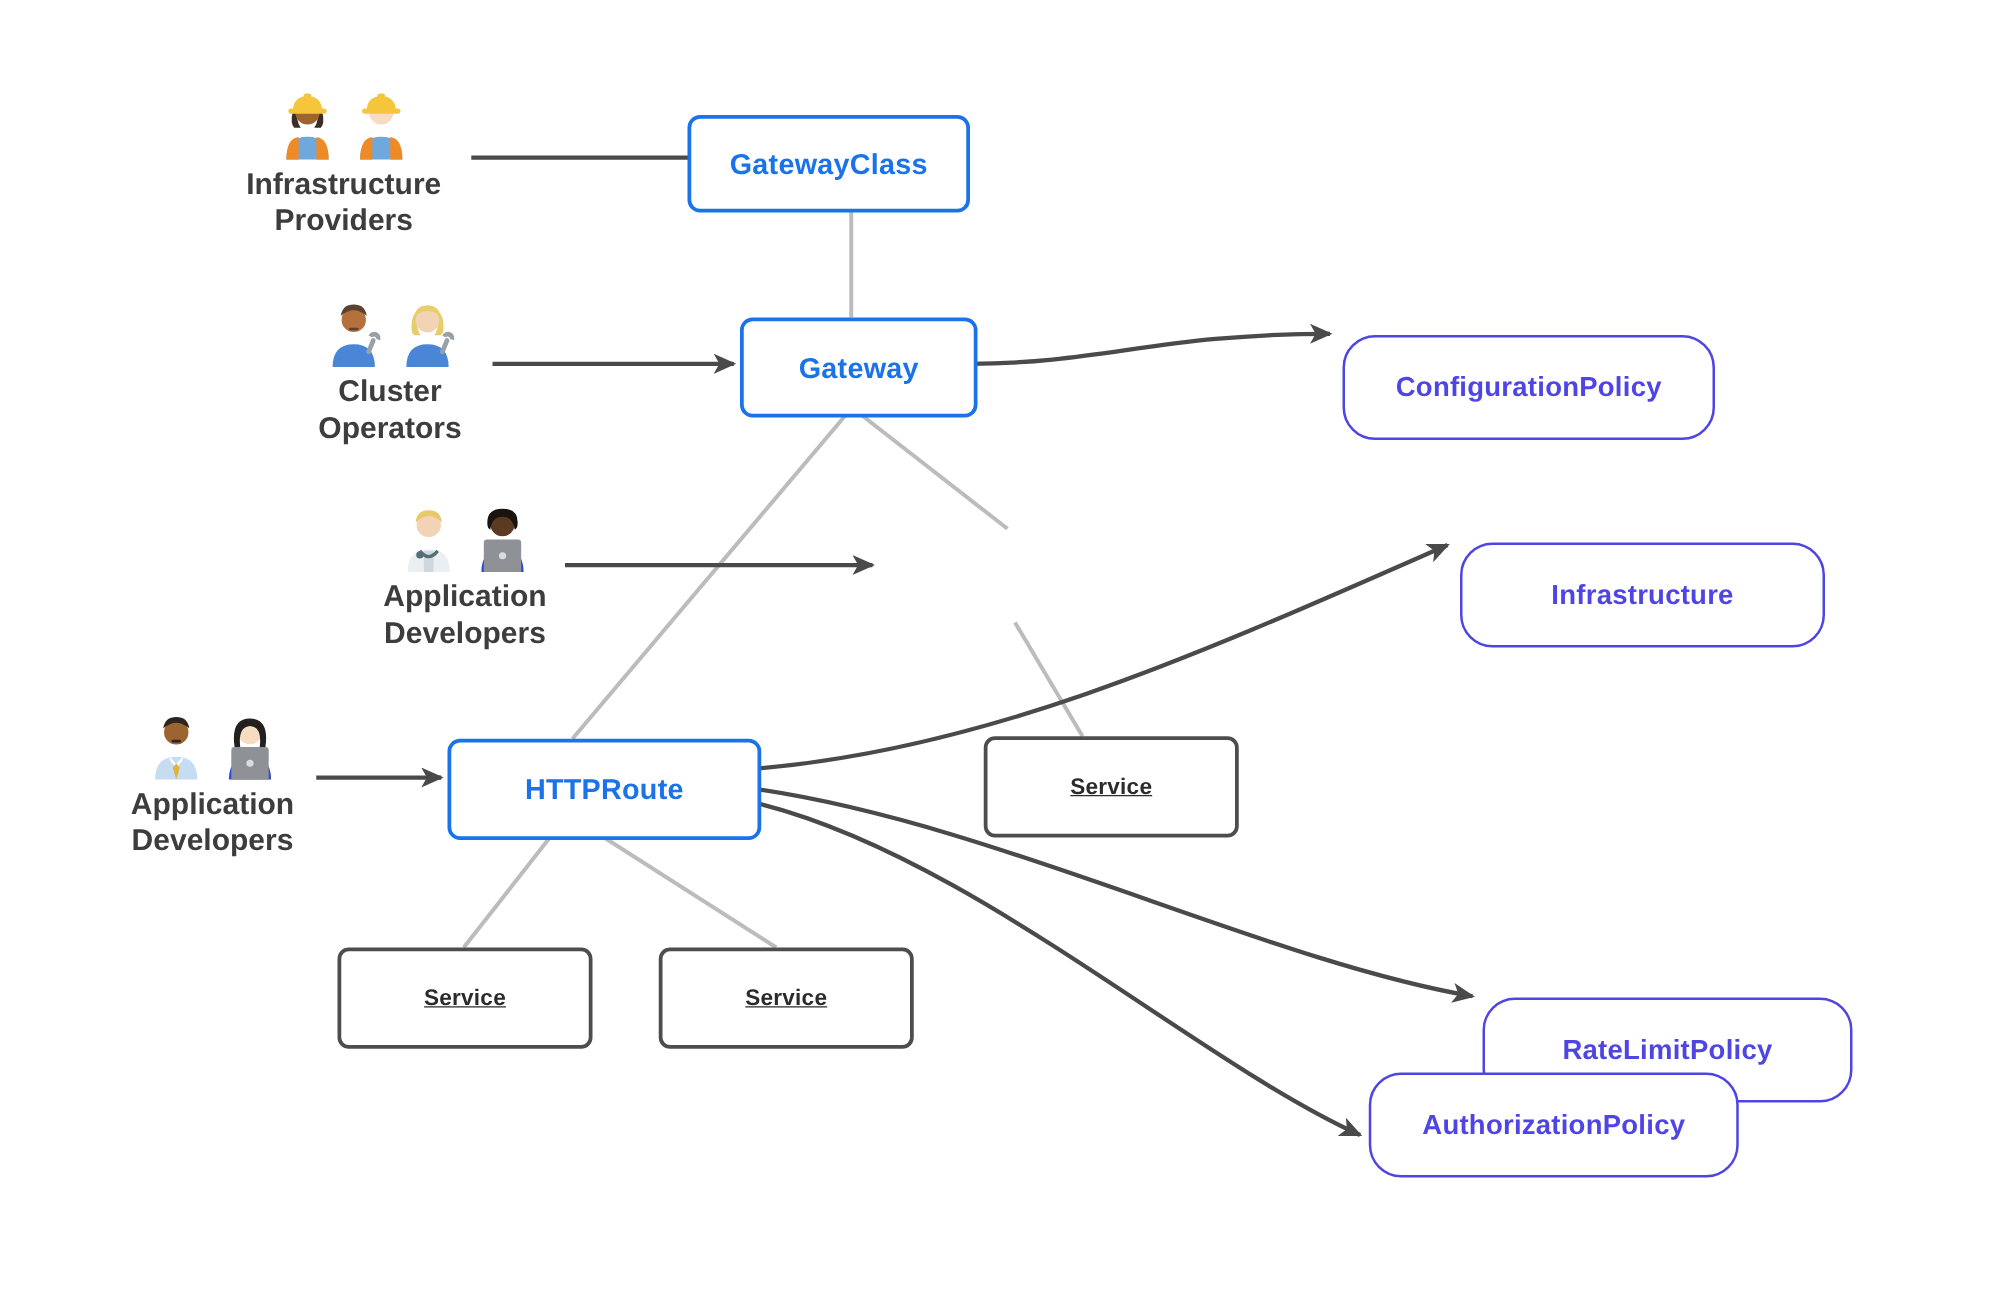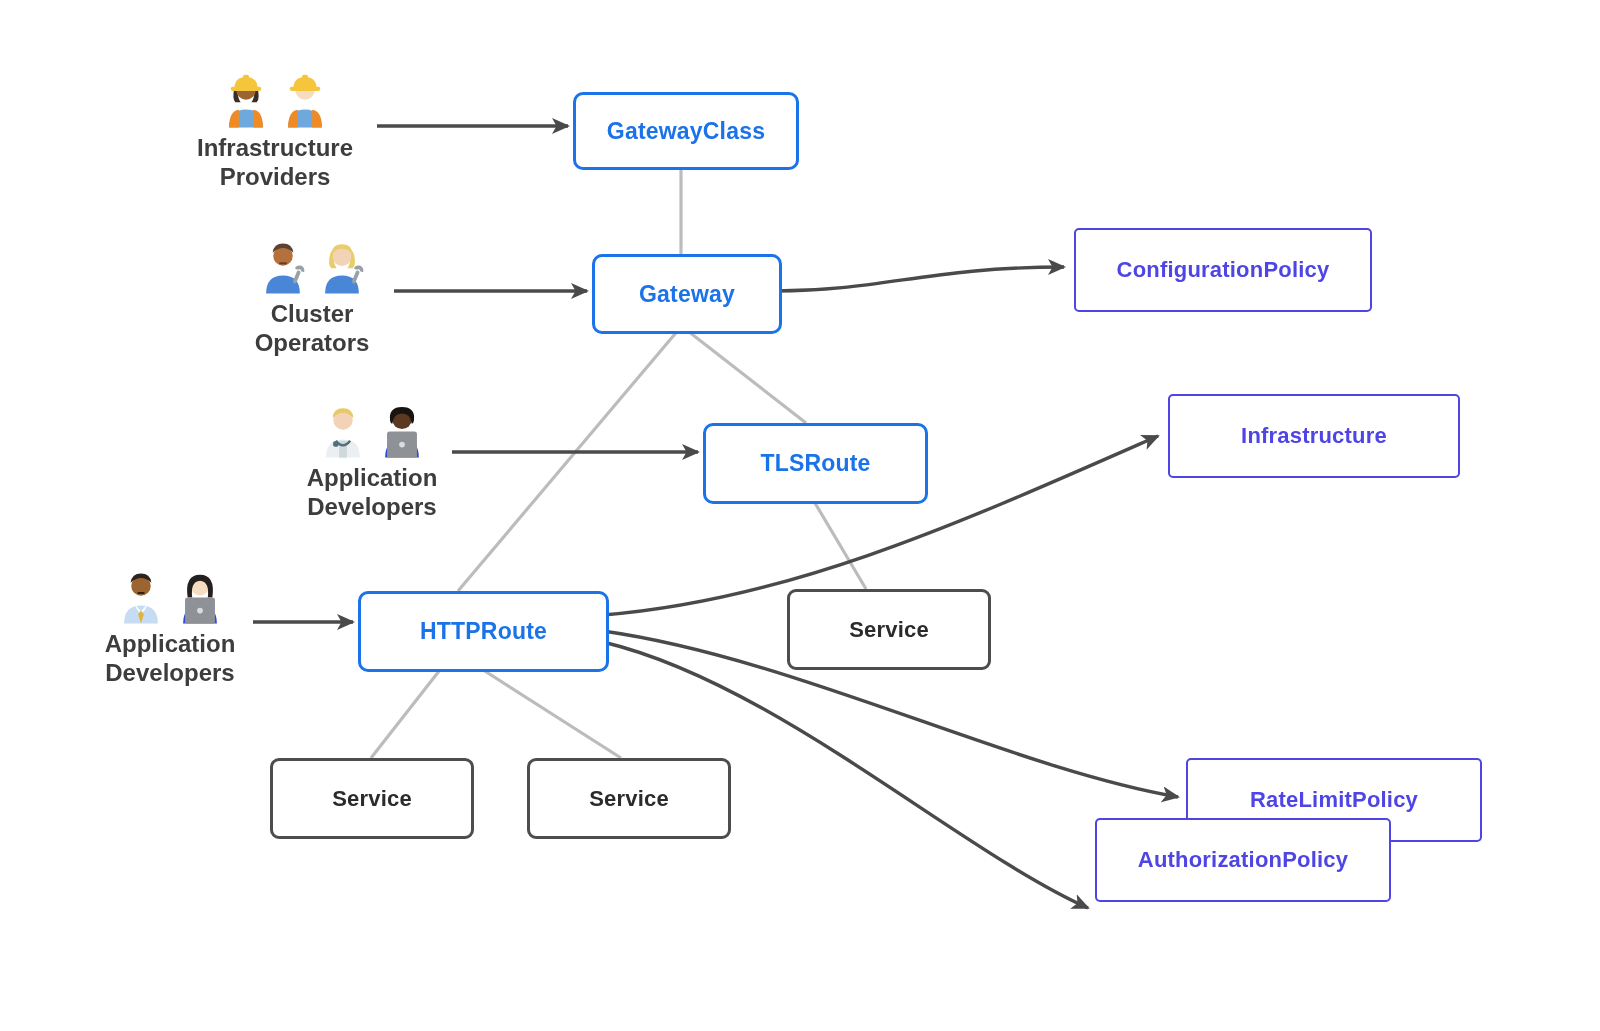--- a/index.html
+++ b/index.html
@@ -5,22 +5,22 @@
   html,body{margin:0;padding:0;background:#ffffff;}
   body{font-family:"Liberation Sans","DejaVu Sans",sans-serif;}
   #stage{position:relative;width:1600px;height:1031px;background:#fff;overflow:hidden;}
   #wires{position:absolute;left:0;top:0;width:1600px;height:1031px;}
   .edge-gray{stroke:var(--connector-gray);stroke-width:3.2;fill:none;}
   .edge-dark{stroke:var(--arrow-dark);stroke-width:3.4;fill:none;}
   .arrowhead{fill:var(--arrow-dark);}
   .node{position:absolute;display:flex;align-items:center;justify-content:center;
         background:#fff;border-radius:10px;font-weight:bold;letter-spacing:.2px;}
   .node.blue{border:3px solid var(--resource-blue);color:var(--resource-blue);font-size:23px;}
-  .node.gray{border:3px solid var(--service-border);color:var(--service-text);font-size:22px;border-radius:9px;}
-  .node.purple{border:2.5px solid var(--policy-purple);color:var(--policy-purple);font-size:22px;border-radius:5px;}
+  .node.gray{border:3px solid var(--service-border);color:var(--service-text);font-size:18px;border-radius:9px;text-decoration:underline;}
+  .node.purple{border:2.5px solid var(--policy-purple);color:var(--policy-purple);font-size:22px;border-radius:26px;margin-top:40px;}
   .persona{position:absolute;width:200px;display:flex;flex-direction:column;align-items:center;}
   .persona .icons{display:flex;gap:7px;height:58px;}
   .picon{width:52px;height:58px;display:block;}
   .persona .plabel{margin-top:5px;text-align:center;font-size:24px;line-height:29px;
                    font-weight:600;color:var(--label-text);}
   .plabel span{display:block;}
 </style>
 </head>
 <body>
 
@@ -44,28 +44,25 @@
     <path class="edge-dark" marker-end="url(#ah)" d="M 394 291 L 587 291"></path>
     <path class="edge-dark" marker-end="url(#ah)" d="M 452 452 L 698 452"></path>
     <path class="edge-dark" marker-end="url(#ah)" d="M 253 622 L 353 622"></path>
 
     <path class="edge-dark" marker-end="url(#ah)" d="M 776 291 C 880 291, 930 267, 1064 267"></path>
     <path class="edge-dark" marker-end="url(#ah)" d="M 603 615 C 790 600, 960 523, 1158 436"></path>
     <path class="edge-dark" marker-end="url(#ah)" d="M 603 631 C 795 658, 1010 768, 1178 797"></path>
     <path class="edge-dark" marker-end="url(#ah)" d="M 603 642 C 775 683, 955 848, 1088 908"></path>
   </svg>
 
-  <div class="node blue" style="left:573px;top:92px;width:220px;height:72px;justify-content:center;">
+  <div class="node blue" style="left:550px;top:92px;width:220px;height:72px;justify-content:center;">
     <span>GatewayClass</span>
   </div>
   <div class="node blue" style="left:592px;top:254px;width:184px;height:74px;align-items:center;">
     <span>Gateway</span>
-  </div>
-  <div class="node blue" style="left:703px;top:423px;width:219px;height:75px;">
-    <span>TLSRoute</span>
   </div>
   <div class="node blue" style="left:358px;top:591px;width:245px;height:75px;">
     <span>HTTPRoute</span>
   </div>
   <div class="node gray" style="left:787px;top:589px;width:198px;height:75px;">
     <span>Service</span>
   </div>
   <div class="node gray" style="left:270px;top:758px;width:198px;height:75px;">
     <span>Service</span>
   </div>

